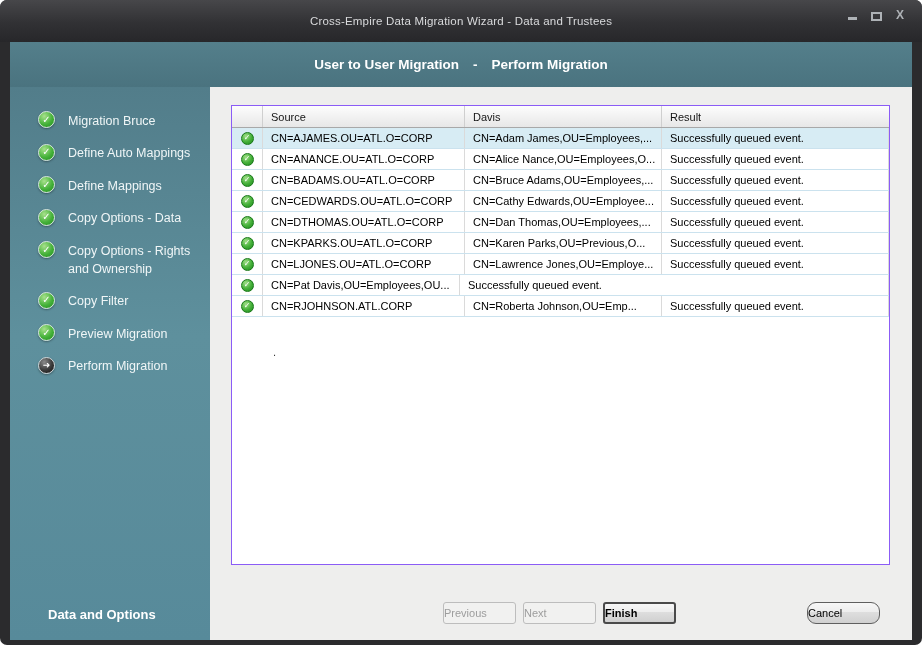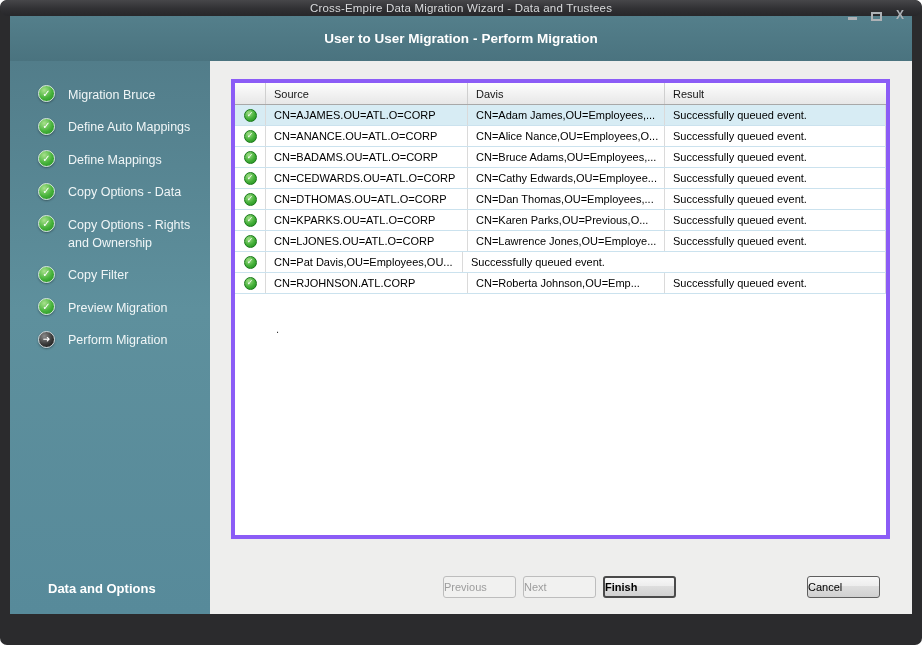--- a/index.html
+++ b/index.html
@@ -1,33 +1,33 @@
 <!DOCTYPE html>
 <html><head>
 <meta charset="utf-8">
 <style>
   * { margin:0; padding:0; box-sizing:border-box; }
   html,body { width:922px; height:645px; background:#ffffff; font-family:"Liberation Sans", sans-serif; }
   .window { position:absolute; inset:0; background:#2b2b2d; border-radius:7px; overflow:hidden; }
 
   
-  .titlebar { height:16px; background:linear-gradient(#47474a,#313134 55%,#27272a);
-              display:flex; align-items:center; justify-content:center; position:relative;border-radius:15px; }
+  .titlebar { height:42px; background:linear-gradient(#47474a,#313134 55%,#27272a);
+              display:flex; align-items:center; justify-content:center; position:relative; }
   .titlebar-text { font-size:11.5px; color:#d9dadc; letter-spacing:.2px; }
   .win-controls { position:absolute; right:16px; top:9px; display:flex; gap:12px; align-items:center; height:12px; }
   .ctl { display:inline-flex; align-items:flex-end; justify-content:center; width:12px; height:12px; cursor:pointer; }
   .ctl-min-bar { width:9px; height:3px; background:#aeb2b6; margin-bottom:1px; }
   .ctl-max-box { width:11px; height:9px; border:2px solid #aeb2b6; }
   .ctl-close { color:#aeb2b6; font-size:12px; font-weight:bold; line-height:12px; }
 
   .inner { margin:0 10px; height:598px; display:flex; flex-direction:column; }
 
   
   .band { height:45px; background:linear-gradient(#547f8b,#4a737f); display:flex; align-items:center; justify-content:center; }
-  .band-title { color:#ffffff; font-weight:bold; font-size:13.5px; display:flex; gap:4px; }
+  .band-title { color:#ffffff; font-weight:bold; font-size:13.5px; display:flex; gap:14px; }
 
   .main { flex:1; display:flex; min-height:0; }
 
   
   .sidebar { width:200px; background:linear-gradient(180deg,#527d8a,#5e909d 45%,#578a9a);
              position:relative; flex-shrink:0; }
   .steps { padding:24px 10px 0 28px; }
   .step { display:flex; align-items:flex-start; margin-bottom:14px; }
   .step-icon { width:17px; height:17px; border-radius:50%; flex-shrink:0; margin-right:13px;
                display:flex; align-items:center; justify-content:center;
@@ -36,21 +36,21 @@
                           border:1px solid #d8e8dc; box-shadow:0 1px 2px rgba(0,0,0,.35); }
   .step.current .step-icon { background:radial-gradient(circle at 35% 28%, #8a8a8a, #3a3a3a 55%, #121212);
                              border:1px solid #cfd6d8; box-shadow:0 1px 2px rgba(0,0,0,.35); font-size:9px; }
   .step-label { color:#f0f6f7; font-size:12.5px; line-height:18px; padding-top:0.5px; }
   .sidebar-footer { position:absolute; left:38px; bottom:18px; color:#ffffff; font-weight:bold; font-size:13px; }
 
   
   .content { flex:1; background:#eeeeed; position:relative; }
 
   .panel { position:absolute; left:21px; top:18px; width:659px; height:460px;
-           background:#ffffff; border:4px solid #8b5cf6; }
+           background:#ffffff; border:1px solid #8b5cf6; }
   .thead { height:22px; display:flex; background:linear-gradient(#fdfdfd,#e7e7e7);
            border-bottom:1px solid #a8a8a8; }
   .hcell { font-size:11px; color:#151515; display:flex; align-items:center; padding-left:8px;
            border-right:1px solid #cfcfcf; }
   .c0 { width:31px; flex-shrink:0; justify-content:center; padding-left:0; }
   .c1 { width:202px; flex-shrink:0; }
   .c2 { width:197px; flex-shrink:0; }
   .c3 { flex:1; border-right:none; }
   .trow { height:21px; display:flex; border-bottom:1px solid #cbe2ee; background:#fff; }
   .trow.selected { background:#d7ecf4; }
@@ -66,21 +66,21 @@
   
   .btn { position:absolute; top:515px; width:73px; height:22px; font-family:"Liberation Sans",sans-serif;
          font-size:11px; color:#000; text-align:left; border-radius:3px;
          background:linear-gradient(#f7f7f7,#ededed 45%,#dedede 46%,#d0d0d0);
          border:1px solid #8e8e8e; cursor:pointer; }
   .btn.disabled { background:#f1f1f0; border-color:#bdbdbd; color:#9d9d9d; cursor:default; }
   .btn.default { border:2px solid #4a4a4a;font-weight:bold; }
   .btn-previous { left:233px; }
   .btn-next { left:313px; }
   .btn-finish { left:393px; }
-  .btn-cancel { left:597px; border-color:#5f5f5f; }
+  .btn-cancel { left:597px; border-color:#5f5f5f;border-radius:9px; }
 </style>
 </head>
 <body>
 
 <div class="window">
 
   <div class="titlebar">
     <span class="titlebar-text">Cross-Empire Data Migration Wizard - Data and Trustees</span>
     <div class="win-controls">
       <span class="ctl">

